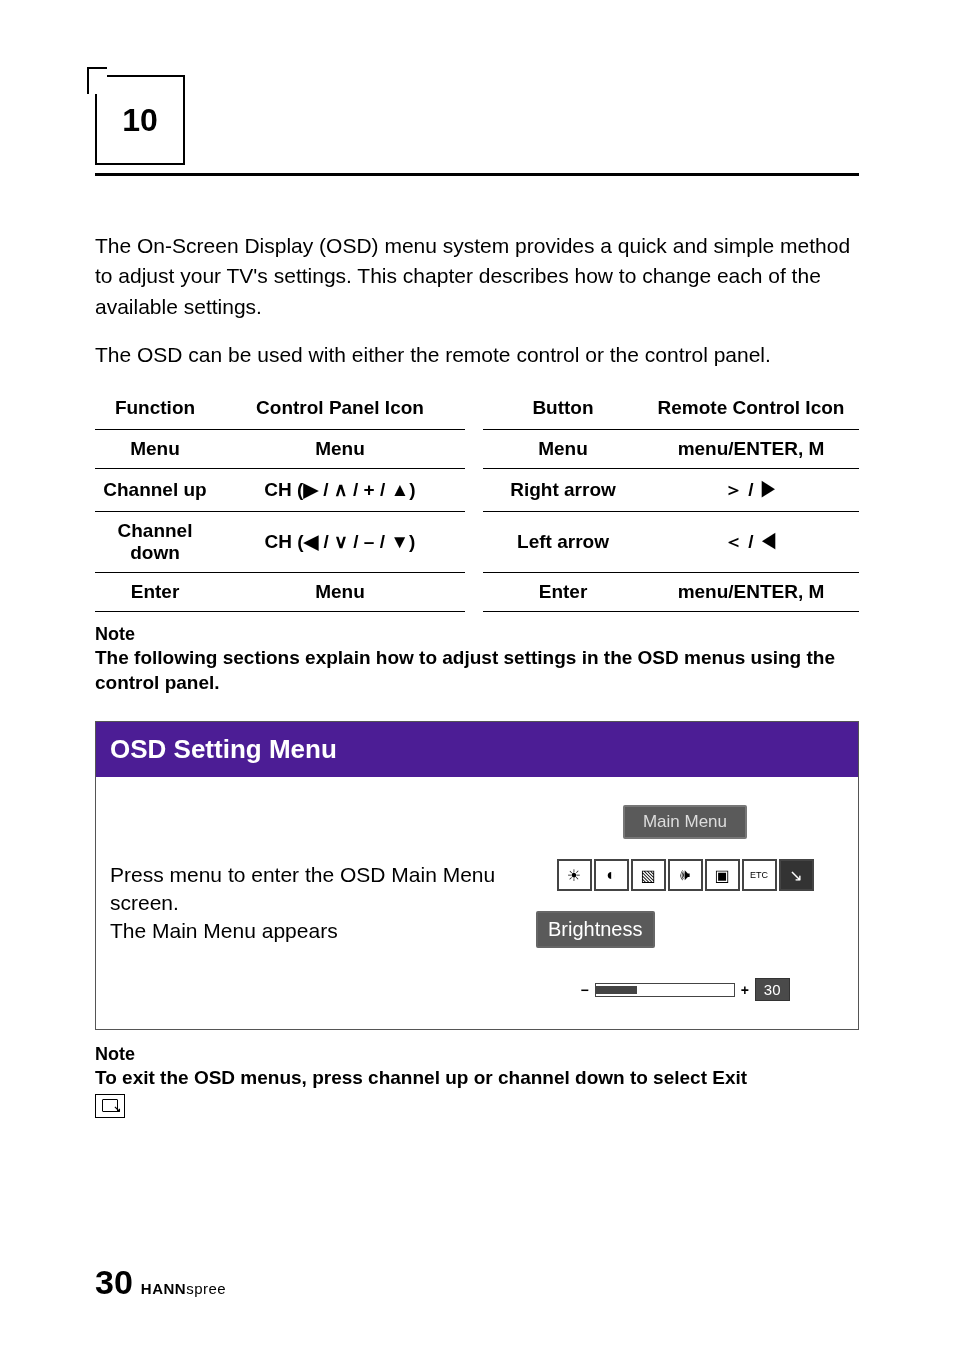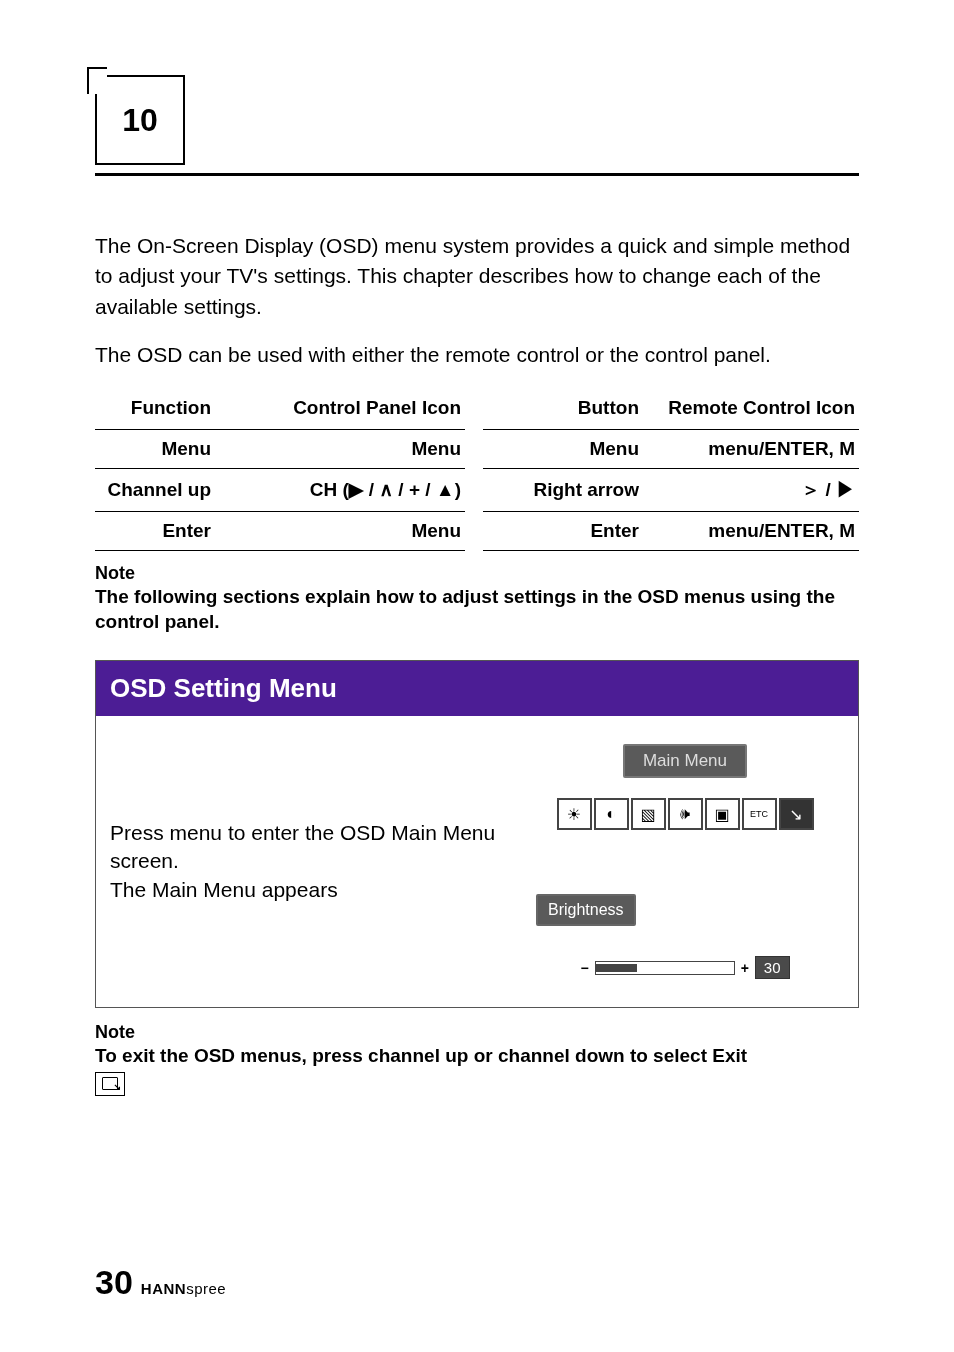--- a/index.html
+++ b/index.html
@@ -61,21 +61,21 @@
     }
     .table-wrap {
       margin-top: 15px;
       margin-bottom: 12px;
     }
     table {
       width: 100%;
       border-collapse: collapse;
     }
     th, td {
-      text-align: right;
+      text-align: center;
       padding: 8px 4px;
       font-weight: bold;
       font-size: 19px;
       border-bottom: 1px solid #000;
       vertical-align: middle;
     }
     th {
       border-bottom: 1.5px solid #000;
       padding-bottom: 10px;
       vertical-align: top;
@@ -145,25 +145,24 @@
       display: flex;
       align-items: center;
       justify-content: center;
       font-size: 16px;
     }
     .osd-brightness-label {
       padding: 5px 10px;
       border: 2px solid #666;
       color: white;
       background: #5a5a5a;
-      font-size: 16px;
+      font-size: 20px;
       border-radius: 2px;
       align-self: flex-start;
       margin-left: 6px;
-      margin-top: 44px;
     }
     .osd-slider-row {
       display: flex;
       align-items: center;
       gap: 6px;
       margin-top: 10px;
     }
     .osd-slider-track {
       width: 140px;
       height: 14px;
@@ -275,20 +274,27 @@
         <td class="gap-col"></td>
         <td>Menu</td>
         <td>menu/ENTER, M</td>
       </tr>
       <tr>
         <td>Channel up</td>
         <td class="arrow-sym">CH (▶ / ∧ / + / ▲)</td>
         <td class="gap-col"></td>
         <td>Right arrow</td>
         <td class="arrow-sym">＞ / ▶</td>
+      </tr>
+      <tr>
+        <td>Channel down</td>
+        <td class="arrow-sym">CH (◀ / ∨ / – / ▼)</td>
+        <td class="gap-col"></td>
+        <td>Left arrow</td>
+        <td class="arrow-sym">＜ / ◀</td>
       </tr>
       <tr>
         <td>Enter</td>
         <td>Menu</td>
         <td class="gap-col"></td>
         <td>Enter</td>
         <td>menu/ENTER, M</td>
       </tr>
     </tbody>
   </table>

